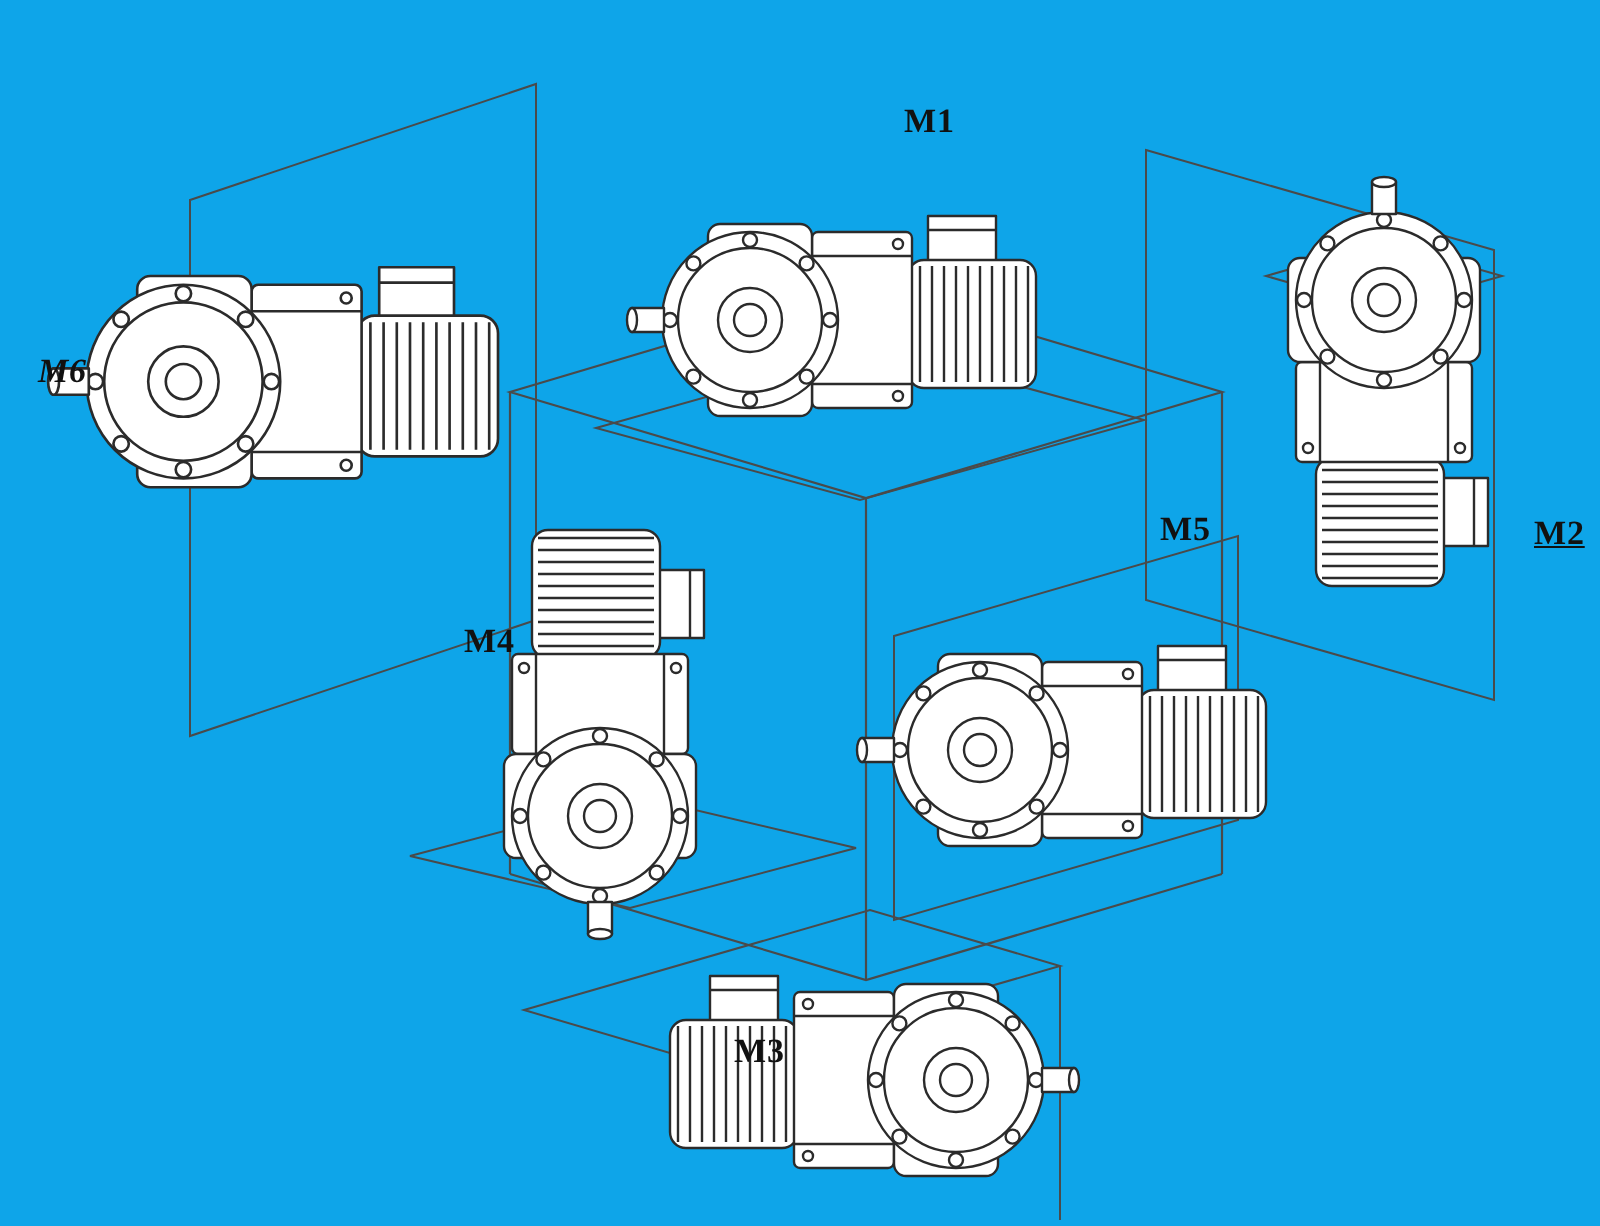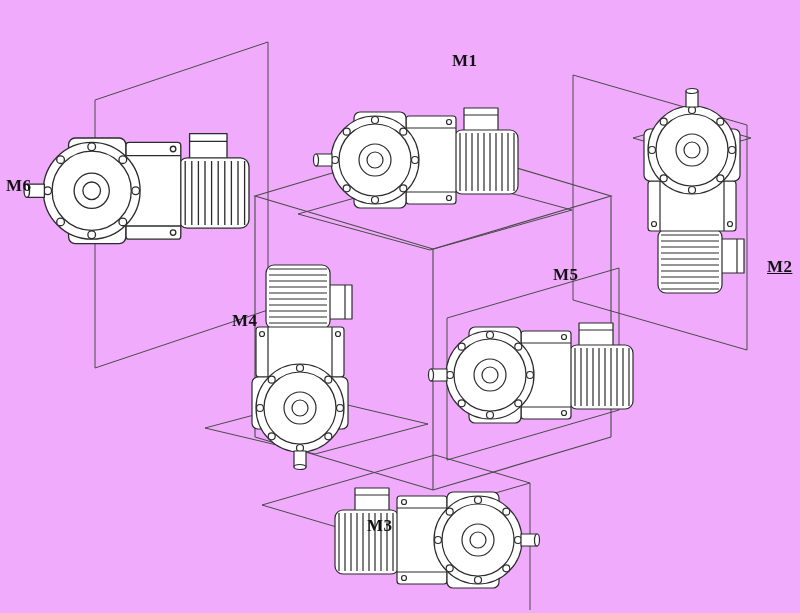--- a/index.html
+++ b/index.html
@@ -4,21 +4,21 @@
 <style>
   html, body { margin: 0; padding: 0; }
   body {
     background: #ffffff;
     font-family: "Liberation Serif", serif;
   }
   .stage {
     position: relative;
     width: 800px;
     height: 613px;
-    background: #f0abfc;
+    background: #0ea5e9;
     overflow: hidden;
   }
   .stage svg {
     position: absolute;
     left: 0;
     top: 0;
   }
   .pos-label {
     position: absolute;
     font-weight: bold;
@@ -111,16 +111,16 @@
     </g>
     <g>
       <use href="#gearmotor" transform="translate(535,482) scale(-1,1)"></use>
     </g>
   </svg>
 
   <div class="pos-label" style="left:452px; top:51px;">M1</div>
   <div class="pos-label" style="left:767px; top:257px;text-decoration:underline;">M2</div>
   <div class="pos-label" style="left:367px; top:516px;">M3</div>
   <div class="pos-label" style="left:232px; top:311px;">M4</div>
-  <div class="pos-label" style="left:553px; top:255px;margin-top:10px;">M5</div>
-  <div class="pos-label" style="left:6px;   top:176px;">M6</div>
+  <div class="pos-label" style="left:580px; top:255px;">M5</div>
+  <div class="pos-label" style="left:19px;   top:176px;font-style:italic;">M6</div>
 
 </div>
 
 </body></html>

